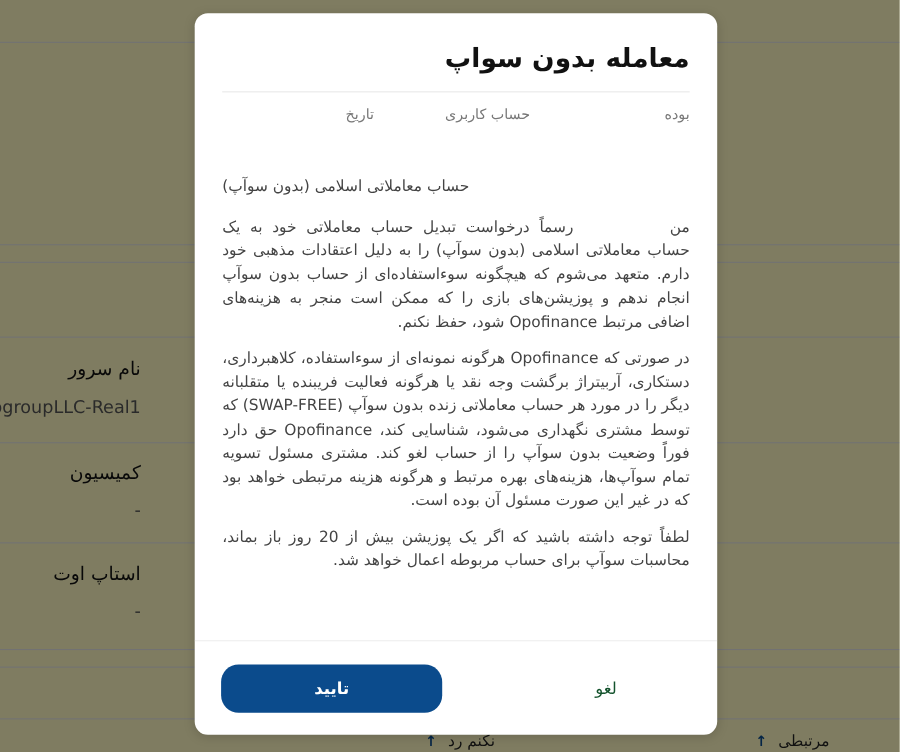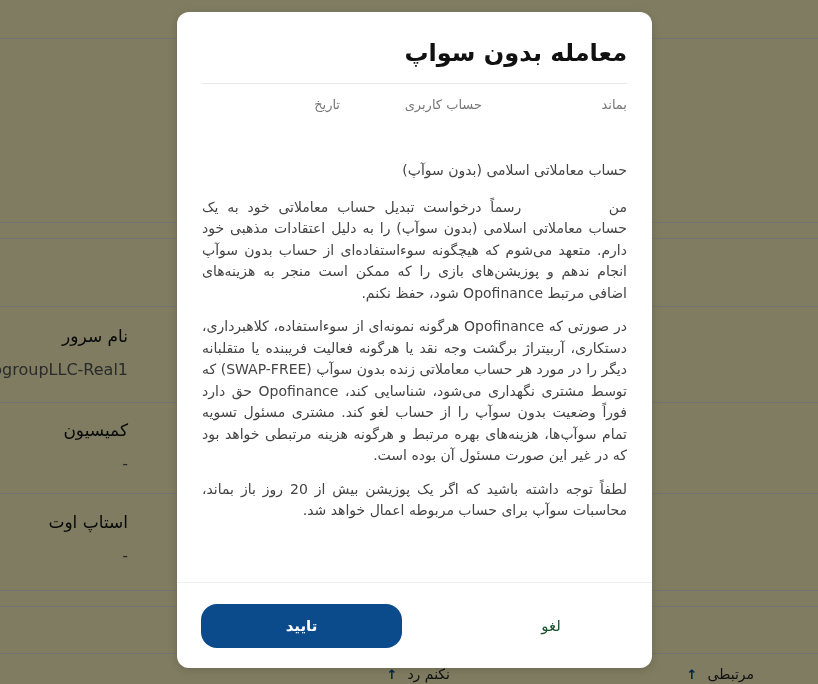--- a/index.html
+++ b/index.html
@@ -59,21 +59,21 @@
       position: relative; height: 40px; margin: 0 25px;
       font-size: 13px; color: #777;
     }
     .info-row span { position: absolute; top: 13px; white-space: nowrap; }
 
     .modal-body {
       position: absolute; top: 148px; left: 0; right: 0; height: 420px;
       padding: 0 25px;
       font-size: 14px; color: #444; line-height: 21.5px; text-align: justify;
     }
-    .body-heading { font-size: 14px; color: #444; margin-bottom: 15px; text-align: right; }
+    .body-heading { font-size: 14px; color: #444; margin-bottom: 15px; text-align: left; }
     .body-p { margin-bottom: 12px; }
     .body-p .gap { display: inline-block; width: 70px; }
 
     .footer-divider {
       position: absolute; top: 570px; left: 0; right: 0; height: 1px; background: #eeeeee;
     }
     .modal-footer {
       position: absolute; top: 592px; left: 24px; right: 24px; height: 44px;
     }
     .btn-confirm {
@@ -129,21 +129,21 @@
 
 <div class="overlay"></div>
 
 <div class="modal">
   <div class="modal-header">
     <h1 class="modal-title">معامله بدون سواپ</h1>
   </div>
   <div class="modal-divider"></div>
 
   <div class="info-row">
-    <span style="right:0">بماند</span>
+    <span style="right:0">بوده</span>
     <span style="right:145px">حساب کاربری</span>
     <span style="right:287px">تاریخ</span>
   </div>
 
   <div class="modal-body">
     <div class="body-heading">حساب معاملاتی اسلامی (بدون سوآپ)</div>
     <p class="body-p">
       <span>من</span>
       <span class="gap"></span>
       <span>رسماً درخواست تبدیل حساب معاملاتی خود به یک حساب معاملاتی اسلامی (بدون سوآپ) را به دلیل اعتقادات مذهبی خود دارم. متعهد می‌شوم که هیچگونه سوءاستفاده‌ای از حساب بدون سوآپ انجام ندهم و پوزیشن‌های بازی را که ممکن است منجر به هزینه‌های اضافی مرتبط Opofinance شود، حفظ نکنم.</span>

